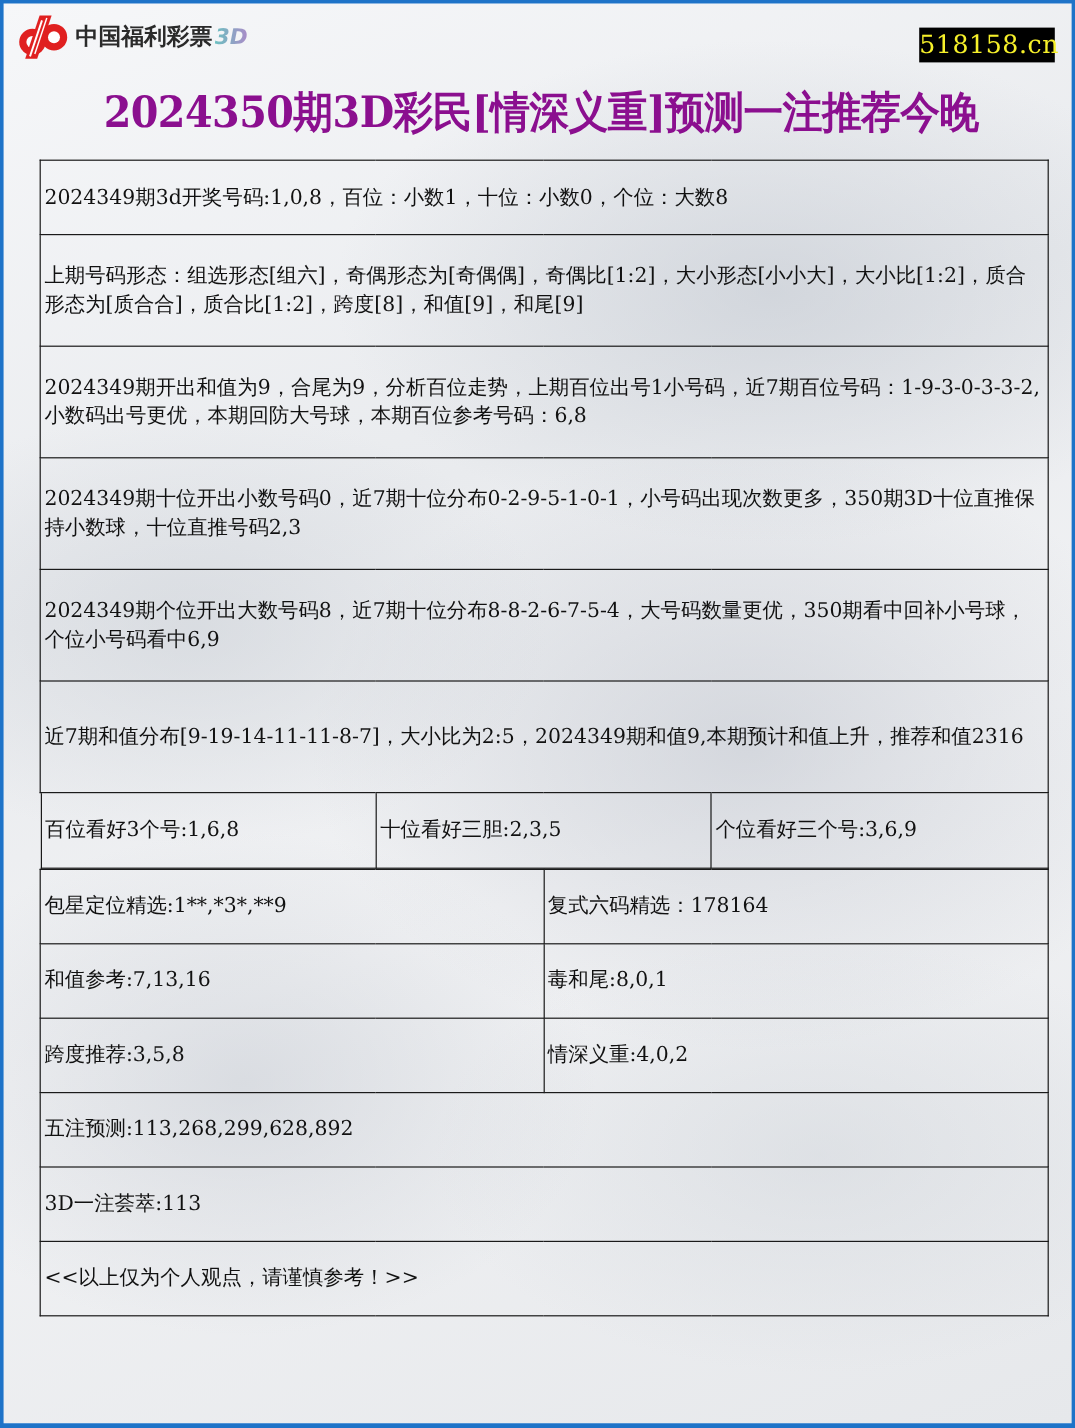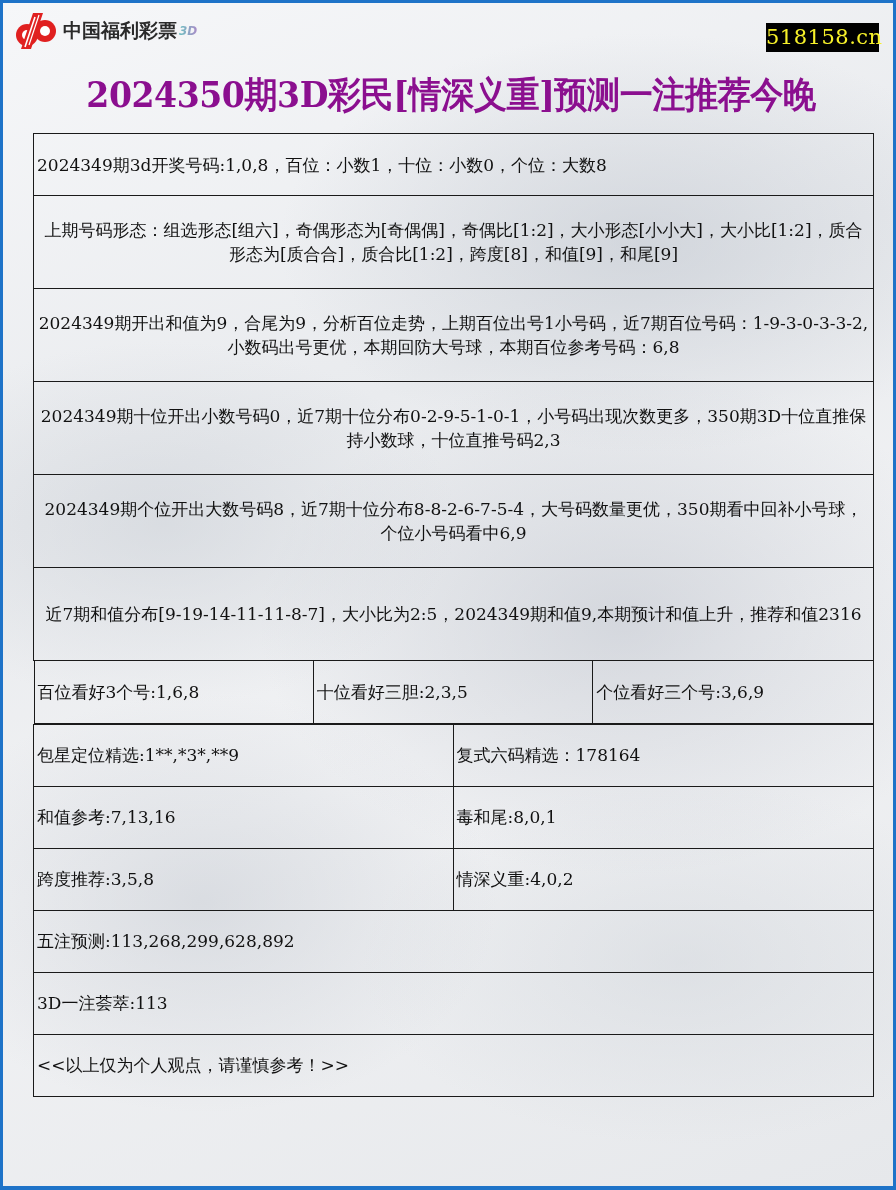--- a/index.html
+++ b/index.html
@@ -29,21 +29,21 @@
       display: flex; align-items: center;
     }
     .logo-mark { width: 46px; height: 40px; }
     .logo-text {
       font-family: "DejaVu Sans", "Liberation Sans", sans-serif;
       font-weight: bold; font-size: 19px; color: #2a2a2a;
       margin-left: 4px; letter-spacing: 0px;
     }
     .logo-3d {
       font-family: "DejaVu Sans", "Liberation Sans", sans-serif;
-      font-style: italic; font-weight: bold; font-size: 12px;
+      font-style: italic; font-weight: bold; font-size: 18px;
       background: linear-gradient(90deg, #6cc0c0, #a98cc8);
       -webkit-background-clip: text; background-clip: text; color: transparent;
       margin-left: 2px;
     }
     .site-badge {
       position: absolute; left: 763px; top: 20px; width: 113px; height: 29px;
       background: #000000; color: #f6f02a;
       font-family: "DejaVu Serif", "Liberation Serif", serif;
       font-size: 21px; line-height: 29px; text-align: right;
       letter-spacing: 0.5px;
@@ -61,21 +61,21 @@
       border-collapse: collapse;
       font-size: 17px; color: #111;
     }
     table.pred td {
       border: 1px solid #1a1a1a;
       padding: 0 3px;
       vertical-align: middle;
       line-height: 24px;
     }
     td.center { }
-    td.left { text-align: center; }
+    td.left { text-align: left; }
     .h62 { height: 62px; }
     .h93 { height: 93px; }
   </style>
 </head>
 <body>
 
 <div class="frame">
 
   <div class="logo">
     <svg class="logo-mark" viewBox="0 0 46 40">

